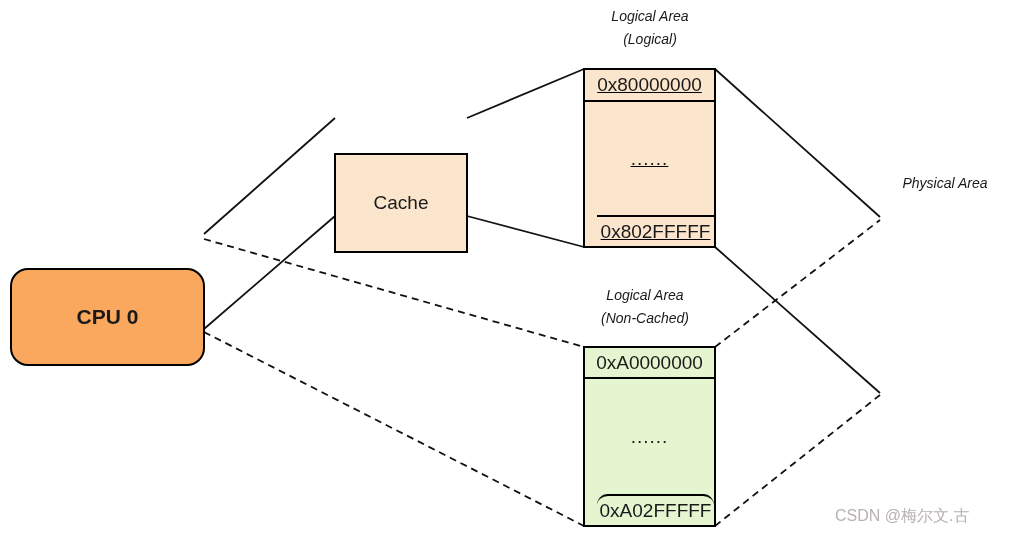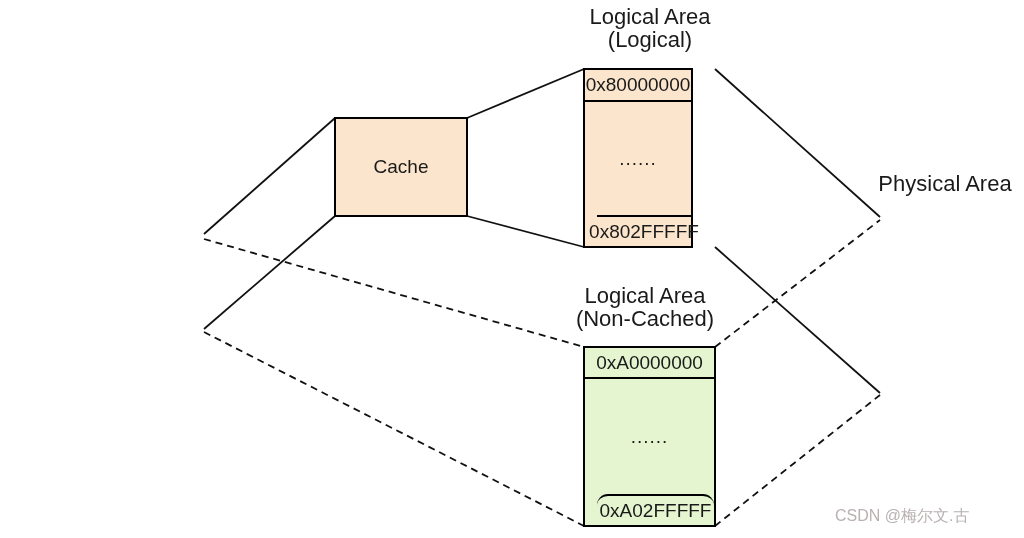--- a/index.html
+++ b/index.html
@@ -29,20 +29,21 @@
     stroke-dasharray: 7 5;
   }
   .box {
     position: absolute;
     box-sizing: border-box;
     border: 2px solid #000000;
     display: flex;
     align-items: center;
     justify-content: center;
     color: #1a1a1a;
+    margin-top: 36px;
   }
   .cpu {
     left: 10px; top: 232px;
     width: 195px; height: 98px;
     background: var(--cpu-fill, #f9a85d);
     border-radius: 18px;
     font-size: 21px;
     font-weight: bold;
   }
   .cache {
@@ -70,38 +71,40 @@
     align-items: center;
     justify-content: center;
     font-size: 19px;
     color: #1a1a1a;
   }
   .stack .seg.top { border-bottom: 2px solid #000000; }
   .stack .seg.bottom { border-top: 2px solid #000000; margin-left: 12px; }
   .stack .seg.mid { flex: 1; letter-spacing: 1px; }
   .cached-stack {
     left: 583px; top: 68px;
-    width: 110px; height: 180px;
+    width: 133px; height: 180px;
     background: var(--cached-fill, #fbe5cc);
+    text-decoration: underline;
   }
   .cached-stack .seg.top { height: 32px; }
   .cached-stack .seg.bottom { height: 31px; }
   .noncached-stack {
     left: 583px; top: 346px;
     width: 133px; height: 181px;
     background: var(--noncached-fill, #e4f5d0);
   }
   .noncached-stack .seg.top { height: 31px; }
   .noncached-stack .seg.bottom { height: 31px; border-radius: 11px; }
   .diagram-title {
     position: absolute;
     text-align: center;
-    font-size: 22px;
+    font-size: 14px;
     line-height: 23px;
     color: #1a1a1a;
+    font-style: italic;
   }
   .cached-title   { left: 560px; top: 5px;   width: 180px; }
   .noncached-title{ left: 555px; top: 284px; width: 180px; }
   .physical-title { left: 855px; top: 172px; width: 180px; }
   .watermark {
     position: absolute;
     left: 835px; top: 506px;
     width: 165px;
     font-size: 16px;
     color: var(--watermark, #b9b1b1);
@@ -124,20 +127,23 @@
     <line x1="715" y1="69" x2="880" y2="217"></line>
     <line x1="715" y1="247" x2="880" y2="393"></line>
 
     <line class="dashed" x1="204" y1="239" x2="584" y2="347"></line>
     <line class="dashed" x1="204" y1="332" x2="584" y2="526"></line>
 
     <line class="dashed" x1="715" y1="347" x2="880" y2="220"></line>
     <line class="dashed" x1="715" y1="526" x2="880" y2="395"></line>
   </svg>
 
+  <div class="box cpu">
+    <span>CPU 0</span>
+  </div>
 
   <div class="box cache">
     <span>Cache</span>
   </div>
 
   <div class="diagram-title cached-title">
     <div>Logical Area</div>
     <div>(Logical)</div>
   </div>
 

